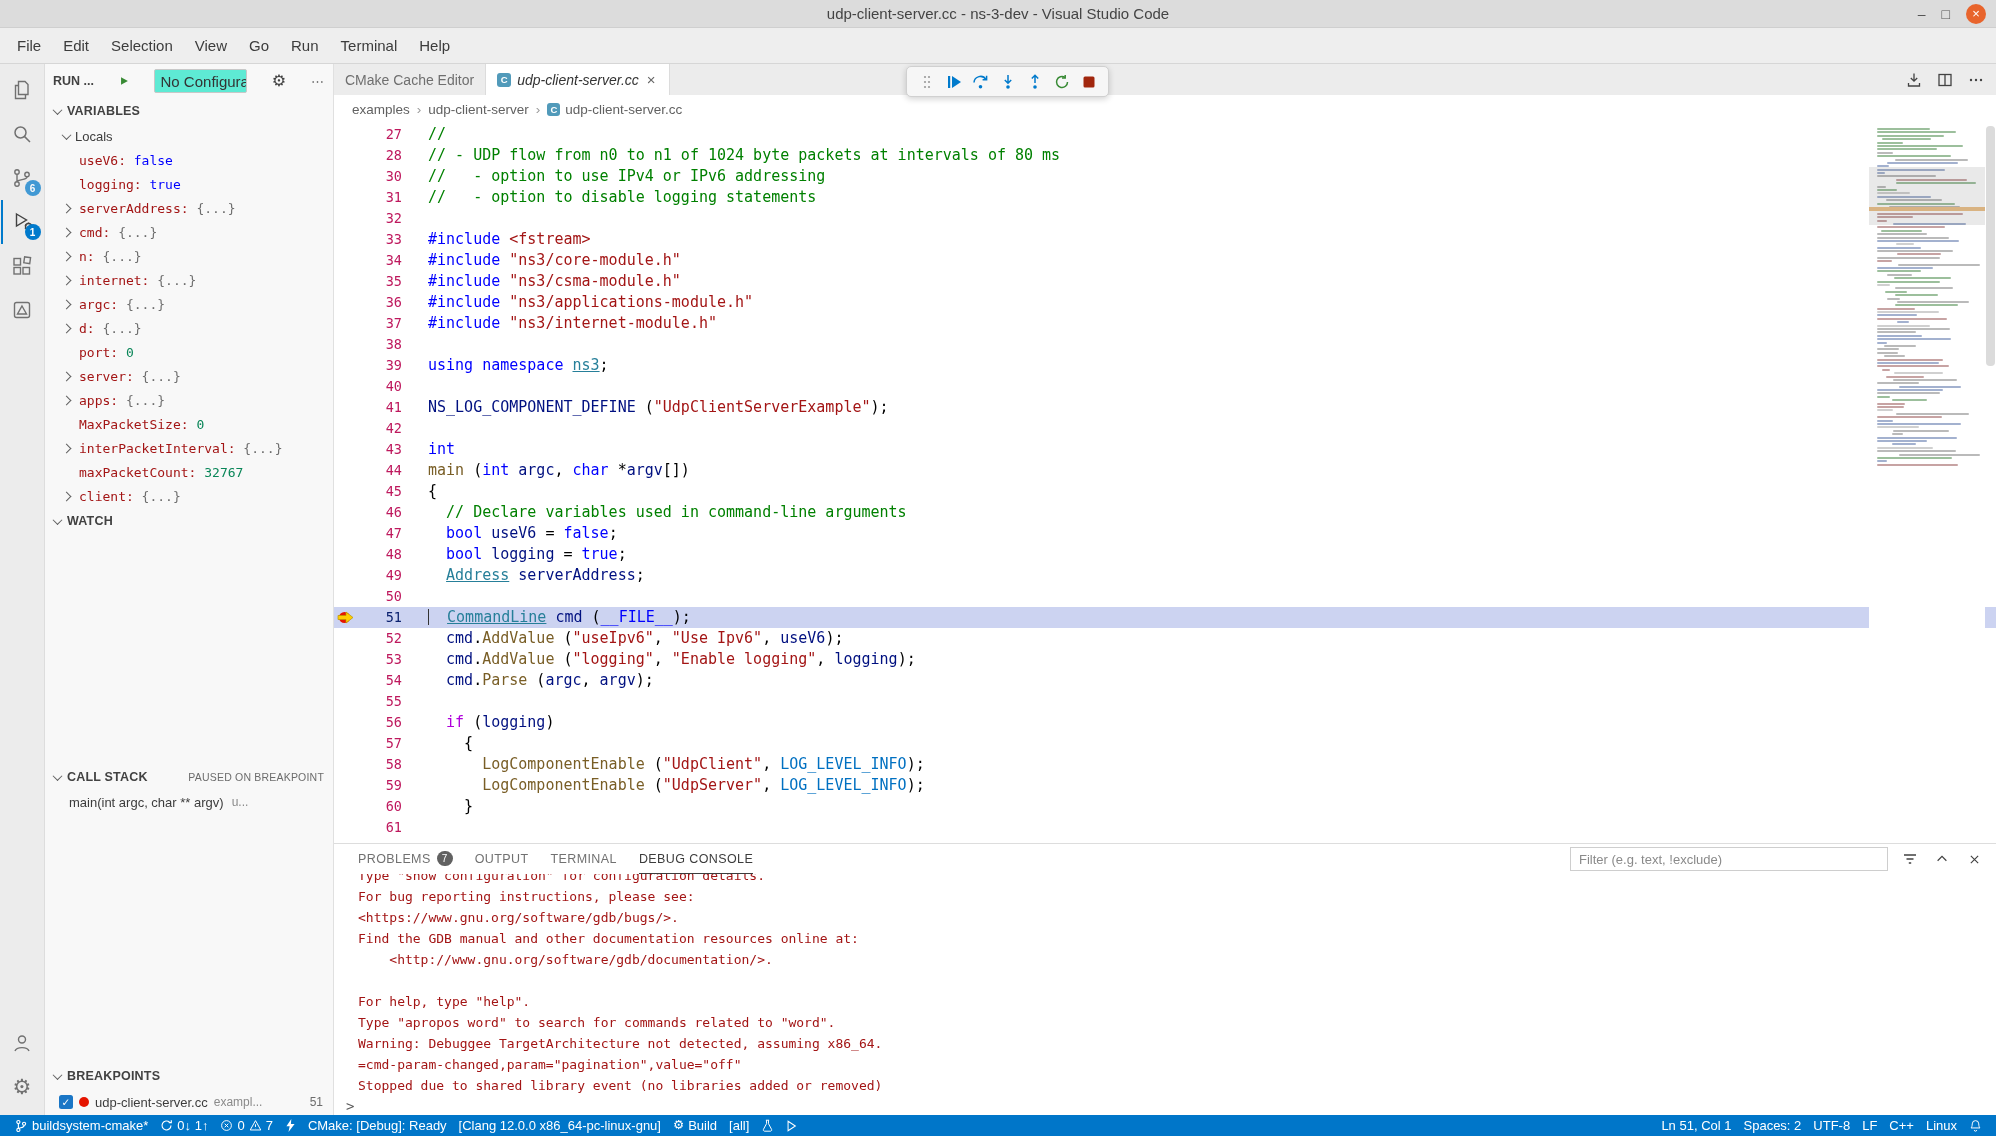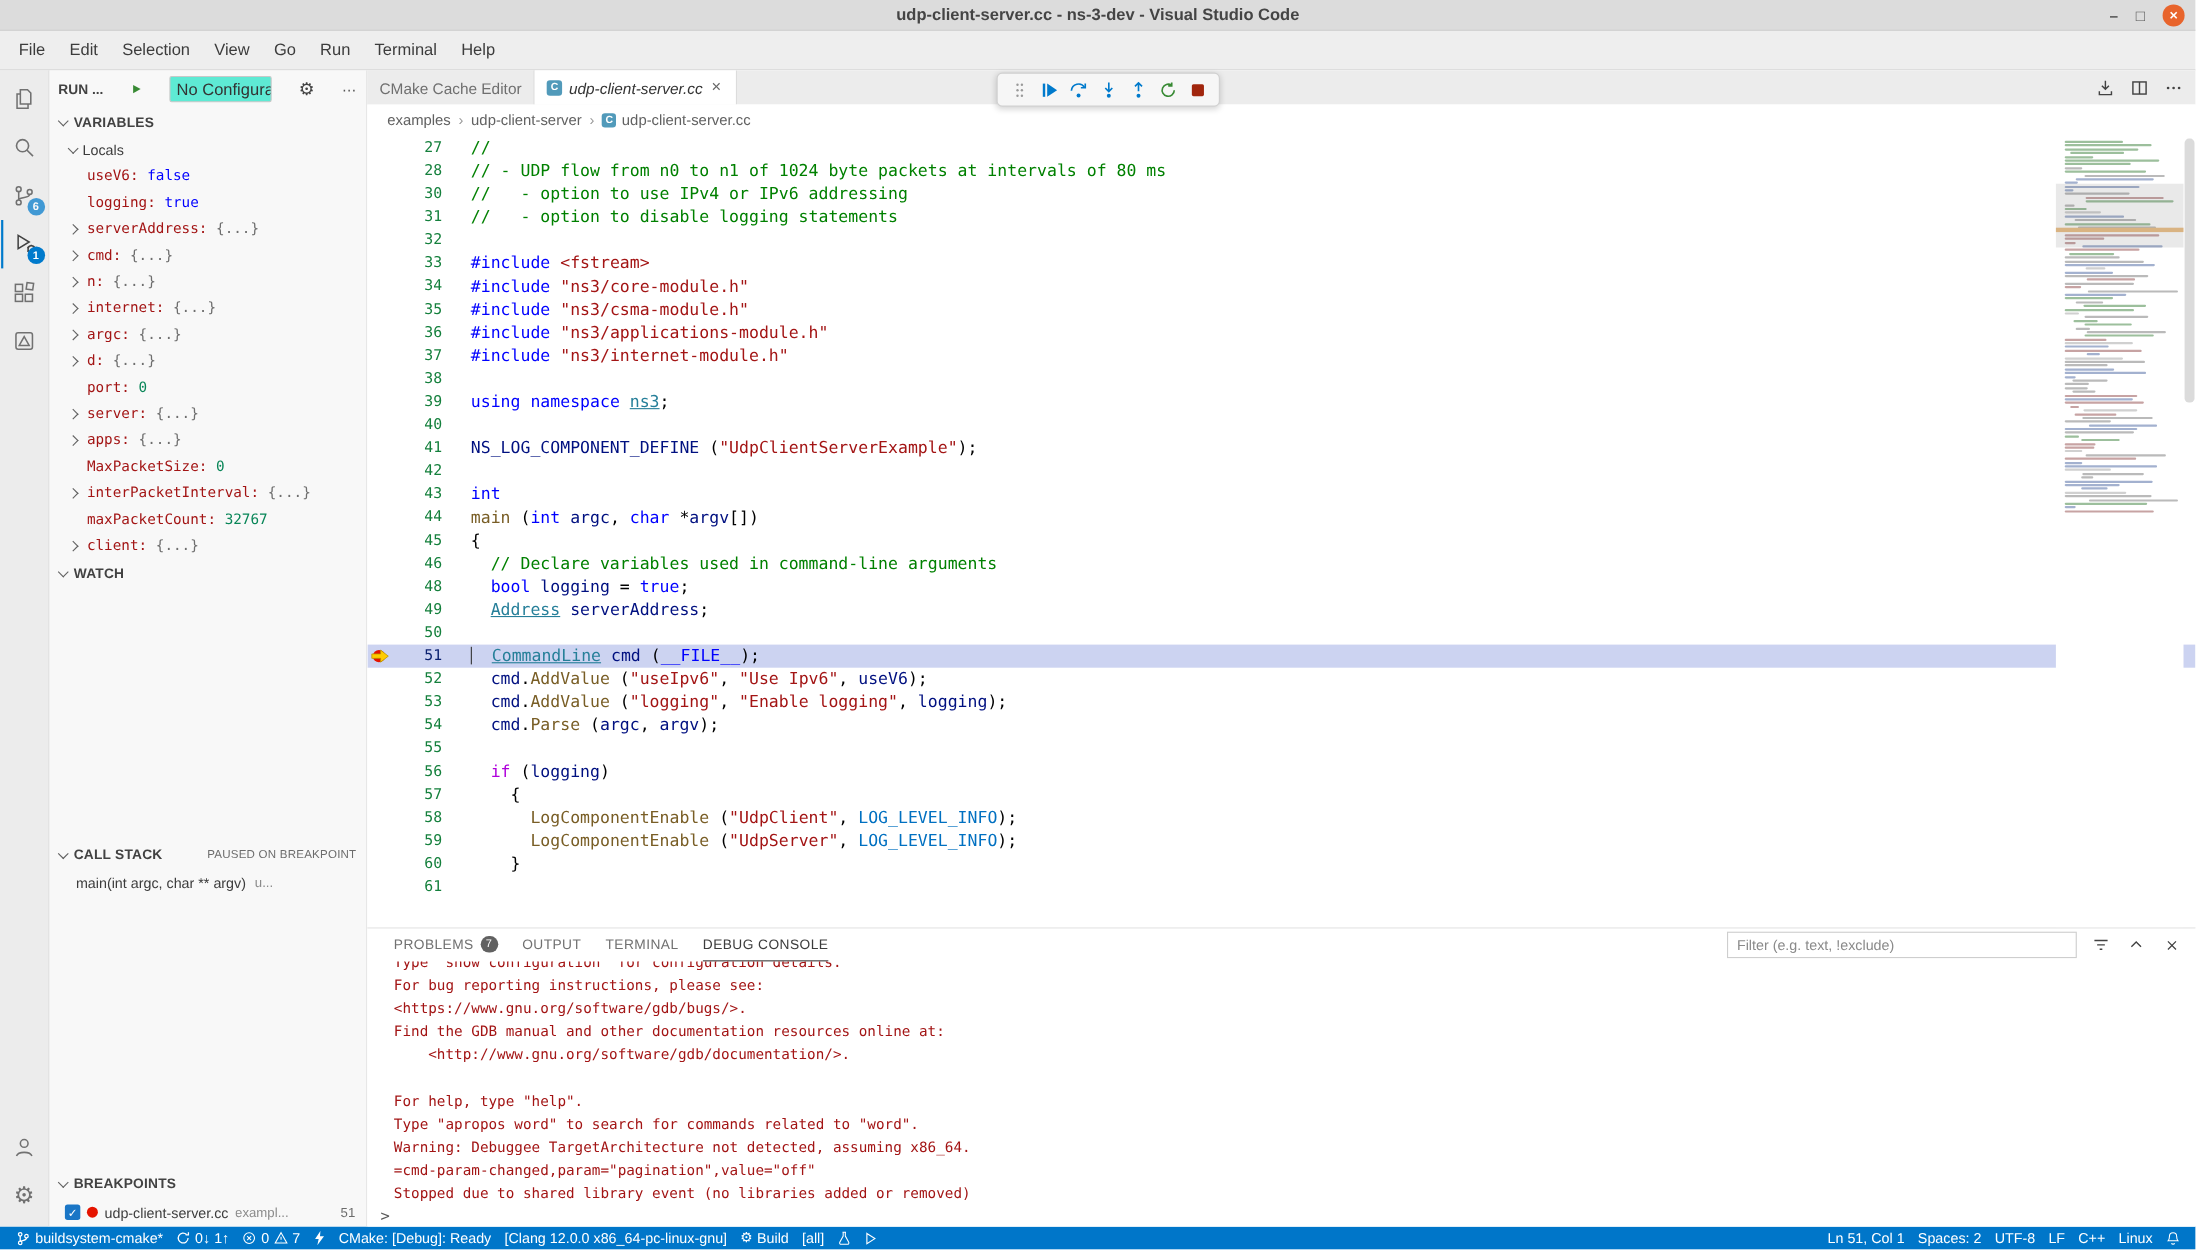--- a/index.html
+++ b/index.html
@@ -1,21 +1,21 @@
 <!DOCTYPE html>
 <html style="--c-accent: #007acc; --c-statusbar-bg: #0076c9; --c-badge-bg: #007acc; --c-close-btn: #e8642c; --c-current-line-bg: #ccd3f1; --c-var-name: #a31515; --c-tok-cmt: #008000; --c-tok-kw: #0000ff; --c-tok-ctl: #af00db; --c-tok-str: #a31515; --c-tok-typ: #267f99; --c-tok-fn: #795e26; --c-tok-var: #001080; --c-tok-cst: #0070c1; --c-tok-mac: #001080; --c-tok-pln: #000000; --c-console-text: #a31515;"><head>
 <meta charset="utf-8">
 <style>
   *{box-sizing:border-box;margin:0;padding:0;cursor:default;}
   html,body{width:1996px;height:1136px;overflow:hidden;background:#fff;
     font-family:"Liberation Sans",sans-serif;color:#3c3c3c;-webkit-font-smoothing:antialiased;}
 
   
   .titlebar{height:28px;background:#dcdcdc;display:flex;align-items:center;justify-content:center;
-    position:relative;font-size:15px;font-weight:700;color:#444;border-bottom:1px solid #cfcfcf;}
+    position:relative;font-size:15px;font-weight:400;color:#444;border-bottom:1px solid #cfcfcf;}
   .win-controls{position:absolute;right:10px;top:0;height:100%;display:flex;align-items:center;gap:16px;}
   .win-btn{font-size:14px;color:#555;line-height:1;}
   .win-close{width:20px;height:20px;border-radius:50%;background:var(--c-close-btn);color:#fff;
     display:flex;align-items:center;justify-content:center;font-size:13px;}
   .menubar{height:36px;background:#eeeeee;display:flex;align-items:center;padding-left:6px;
     font-size:15px;color:#3c3c3c;border-bottom:1px solid #d6d6d6;}
   .menu-item{padding:4px 11px;border-radius:4px;}
 
   
   .workbench{display:flex;height:1051px;}
@@ -81,21 +81,21 @@
   .bc-sep{color:#9a9a9a;}
 
   .editor{flex:1;position:relative;overflow:hidden;background:#fff;}
   .code{position:absolute;inset:0;padding-top:1px;}
   .code-line{display:flex;align-items:center;height:21px;line-height:21px;white-space:pre;
     font-family:"DejaVu Sans Mono",monospace;font-size:15px;}
   .code-line.current{background:var(--c-current-line-bg);}
   .gutter-margin{width:24px;flex:none;position:relative;height:100%;}
   .bp-dot{position:absolute;left:5px;top:5px;width:11px;height:11px;border-radius:50%;background:#e51400;}
   .dbg-arrow{position:absolute;left:3px;top:4px;}
-  .gutter-num{width:44px;flex:none;text-align:right;color:#15803d;font-size:13.5px;}
+  .gutter-num{width:44px;flex:none;text-align:right;color:#be185d;font-size:13.5px;}
   .current .gutter-num{color:#0b216f;}
   .code-text{padding-left:26px;}
   .caret{display:inline-block;width:0;border-left:1.5px solid #333;height:16px;vertical-align:-3px;}
   .tok-cmt{color:var(--c-tok-cmt);} .tok-kw{color:var(--c-tok-kw);} .tok-ctl{color:var(--c-tok-ctl);}
   .tok-str{color:var(--c-tok-str);} .tok-typ{color:var(--c-tok-typ);text-decoration:underline;} .tok-fn{color:var(--c-tok-fn);}
   .tok-var{color:var(--c-tok-var);} .tok-cst{color:var(--c-tok-cst);} .tok-mac{color:var(--c-tok-mac);}
   .tok-pln{color:var(--c-tok-pln);}
 
   .debug-toolbar{position:absolute;left:572px;top:2px;height:31px;z-index:30;display:flex;align-items:center;
     gap:4px;padding:0 8px;background:#f6f6f6;border:1px solid #d0d0d0;border-radius:5px;
@@ -482,20 +482,21 @@
           <div class="code-line"><span class="gutter-margin"></span><span class="gutter-num">37</span><span class="code-text"><span class="tok-kw">#include </span><span class="tok-str">"ns3/internet-module.h"</span></span></div>
           <div class="code-line"><span class="gutter-margin"></span><span class="gutter-num">38</span><span class="code-text"></span></div>
           <div class="code-line"><span class="gutter-margin"></span><span class="gutter-num">39</span><span class="code-text"><span class="tok-kw">using</span><span class="tok-pln"> </span><span class="tok-kw">namespace</span><span class="tok-pln"> </span><span class="tok-typ">ns3</span><span class="tok-pln">;</span></span></div>
           <div class="code-line"><span class="gutter-margin"></span><span class="gutter-num">40</span><span class="code-text"></span></div>
           <div class="code-line"><span class="gutter-margin"></span><span class="gutter-num">41</span><span class="code-text"><span class="tok-mac">NS_LOG_COMPONENT_DEFINE</span><span class="tok-pln"> (</span><span class="tok-str">"UdpClientServerExample"</span><span class="tok-pln">);</span></span></div>
           <div class="code-line"><span class="gutter-margin"></span><span class="gutter-num">42</span><span class="code-text"></span></div>
           <div class="code-line"><span class="gutter-margin"></span><span class="gutter-num">43</span><span class="code-text"><span class="tok-kw">int</span></span></div>
           <div class="code-line"><span class="gutter-margin"></span><span class="gutter-num">44</span><span class="code-text"><span class="tok-fn">main</span><span class="tok-pln"> (</span><span class="tok-kw">int</span><span class="tok-pln"> </span><span class="tok-var">argc</span><span class="tok-pln">, </span><span class="tok-kw">char</span><span class="tok-pln"> *</span><span class="tok-var">argv</span><span class="tok-pln">[])</span></span></div>
           <div class="code-line"><span class="gutter-margin"></span><span class="gutter-num">45</span><span class="code-text"><span class="tok-pln">{</span></span></div>
           <div class="code-line"><span class="gutter-margin"></span><span class="gutter-num">46</span><span class="code-text"><span class="tok-pln">  </span><span class="tok-cmt">// Declare variables used in command-line arguments</span></span></div>
+          <div class="code-line"><span class="gutter-margin"></span><span class="gutter-num">47</span><span class="code-text"><span class="tok-pln">  </span><span class="tok-kw">bool</span><span class="tok-pln"> </span><span class="tok-var">useV6</span><span class="tok-pln"> = </span><span class="tok-kw">false</span><span class="tok-pln">;</span></span></div>
           <div class="code-line"><span class="gutter-margin"></span><span class="gutter-num">48</span><span class="code-text"><span class="tok-pln">  </span><span class="tok-kw">bool</span><span class="tok-pln"> </span><span class="tok-var">logging</span><span class="tok-pln"> = </span><span class="tok-kw">true</span><span class="tok-pln">;</span></span></div>
           <div class="code-line"><span class="gutter-margin"></span><span class="gutter-num">49</span><span class="code-text"><span class="tok-pln">  </span><span class="tok-typ">Address</span><span class="tok-pln"> </span><span class="tok-var">serverAddress</span><span class="tok-pln">;</span></span></div>
           <div class="code-line"><span class="gutter-margin"></span><span class="gutter-num">50</span><span class="code-text"></span></div>
           <div class="code-line current"><span class="gutter-margin"><span class="bp-dot"></span><svg class="dbg-arrow" width="17" height="13" viewBox="0 0 17 13">
                 <path d="M1 4.5h8V1l7 5.5L9 12V8.5H1z" fill="#ffcc00" stroke="#b89500" stroke-width="0.7"></path>
               </svg></span><span class="gutter-num">51</span><span class="code-text"><span class="caret"></span><span class="tok-pln">  </span><span class="tok-typ">CommandLine</span><span class="tok-pln"> </span><span class="tok-var">cmd</span><span class="tok-pln"> (</span><span class="tok-kw">__FILE__</span><span class="tok-pln">);</span></span></div>
           <div class="code-line"><span class="gutter-margin"></span><span class="gutter-num">52</span><span class="code-text"><span class="tok-pln">  </span><span class="tok-var">cmd</span><span class="tok-pln">.</span><span class="tok-fn">AddValue</span><span class="tok-pln"> (</span><span class="tok-str">"useIpv6"</span><span class="tok-pln">, </span><span class="tok-str">"Use Ipv6"</span><span class="tok-pln">, </span><span class="tok-var">useV6</span><span class="tok-pln">);</span></span></div>
           <div class="code-line"><span class="gutter-margin"></span><span class="gutter-num">53</span><span class="code-text"><span class="tok-pln">  </span><span class="tok-var">cmd</span><span class="tok-pln">.</span><span class="tok-fn">AddValue</span><span class="tok-pln"> (</span><span class="tok-str">"logging"</span><span class="tok-pln">, </span><span class="tok-str">"Enable logging"</span><span class="tok-pln">, </span><span class="tok-var">logging</span><span class="tok-pln">);</span></span></div>
           <div class="code-line"><span class="gutter-margin"></span><span class="gutter-num">54</span><span class="code-text"><span class="tok-pln">  </span><span class="tok-var">cmd</span><span class="tok-pln">.</span><span class="tok-fn">Parse</span><span class="tok-pln"> (</span><span class="tok-var">argc</span><span class="tok-pln">, </span><span class="tok-var">argv</span><span class="tok-pln">);</span></span></div>
           <div class="code-line"><span class="gutter-margin"></span><span class="gutter-num">55</span><span class="code-text"></span></div>

